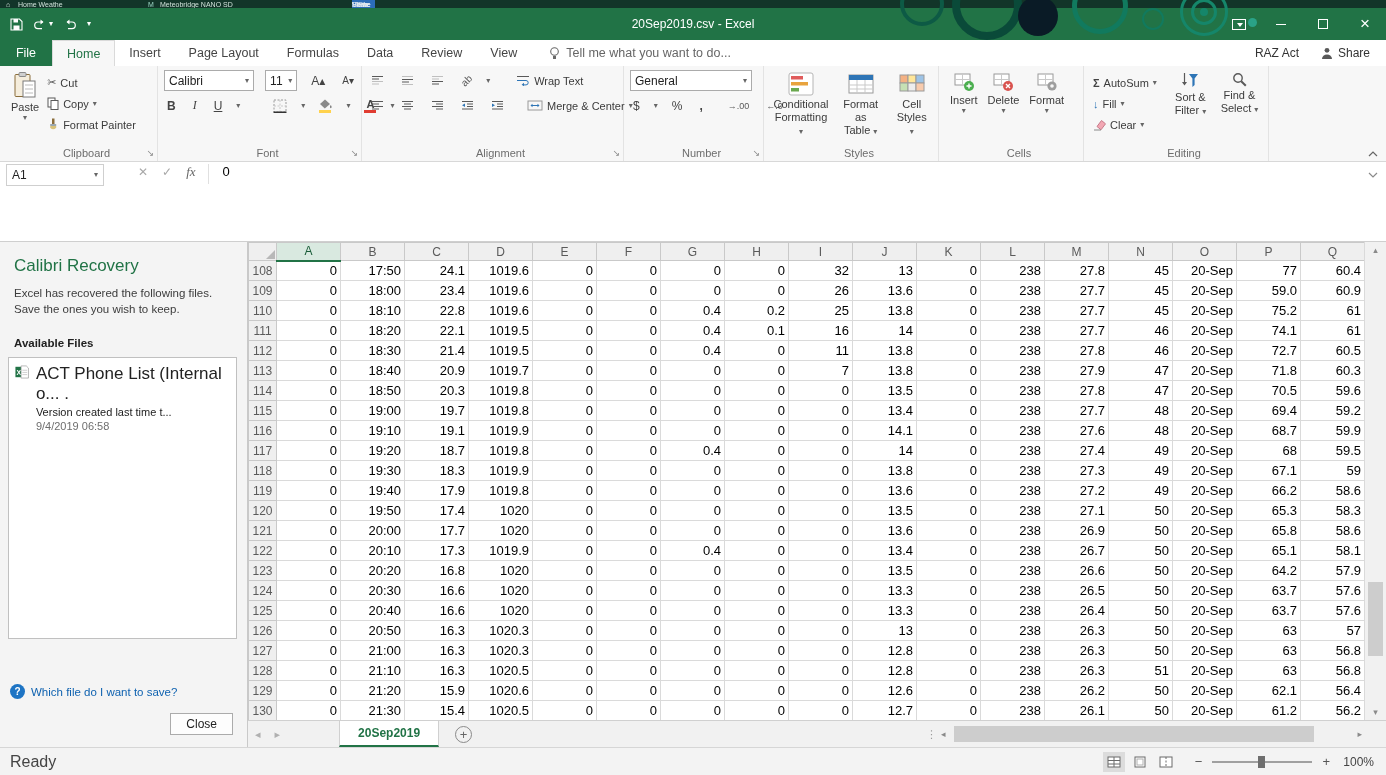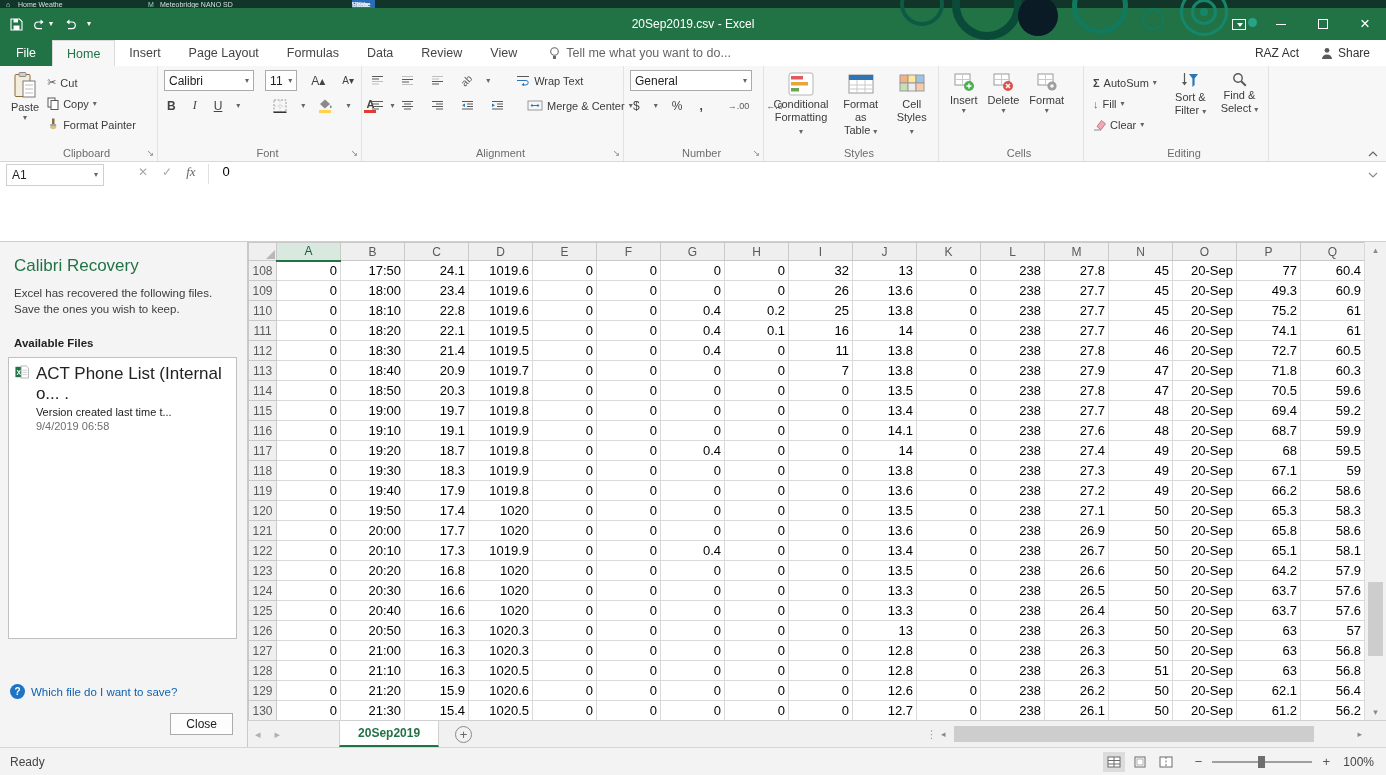--- a/index.html
+++ b/index.html
@@ -109,21 +109,21 @@
   .sheettab { height:100%; background:#fff; color:#217346; font-weight:bold; font-size:12px; display:flex; align-items:center; padding:0 18px; border-left:1px solid #d0d0d0; border-right:1px solid #d0d0d0; border-bottom:2px solid #217346; margin-left:52px; }
   .newsheet { width:17px; height:17px; border-radius:50%; border:1px solid #8a8a8a; color:#666; display:flex; align-items:center; justify-content:center; font-size:13px; margin-left:16px; }
   .tabdots { color:#9a9a9a; margin-left:auto; font-size:11px; }
   .hscroll { display:flex; align-items:center; width:429px; height:100%; margin-right:20px; }
   .hs-ar { color:#8a8a8a; font-size:9px; padding:0 4px; }
   .hs-track { flex:1; height:100%; position:relative; background:#f1f1f1; }
   .hs-thumb { position:absolute; top:5px; bottom:5px; left:4px; width:360px; background:#cdcdcd; }
 
   
   .statusbar { position:absolute; top:747px; left:0; width:1386px; height:28px; background:#f3f3f3; border-top:1px solid #d6d6d6; display:flex; align-items:center; }
-  .ready { margin-left:10px; font-size:12px; color:#444; }
+  .ready { margin-left:10px; font-size:16px; color:#444; }
   .sright { margin-left:auto; display:flex; align-items:center; gap:10px; padding-right:12px; }
   .viewbtns { display:flex; gap:4px; margin-right:8px; }
   .vbtn { width:22px; height:20px; display:flex; align-items:center; justify-content:center; }
   .vbtn.sel { background:#dcdcdc; }
   .zchar { color:#555; font-size:13px; }
   .zoomslider { position:relative; width:100px; height:14px; }
   .ztrack { position:absolute; left:0; right:0; top:6px; height:2px; background:#a0a0a0; }
   .znotch { position:absolute; left:49px; top:3px; width:2px; height:8px; background:#a0a0a0; }
   .zthumb { position:absolute; left:46px; top:1px; width:7px; height:12px; background:#6e6e6e; }
   .zoomlvl { font-size:12px; color:#444; width:34px; text-align:right; }
@@ -684,21 +684,21 @@
           <td>0</td>
           <td>0</td>
           <td>0</td>
           <td>26</td>
           <td>13.6</td>
           <td>0</td>
           <td>238</td>
           <td>27.7</td>
           <td>45</td>
           <td>20-Sep</td>
-          <td>49.3</td>
+          <td>59.0</td>
           <td>60.9</td>
         </tr>
         <tr>
           <td class="rowhead">110</td>
           <td>0</td>
           <td>18:10</td>
           <td>22.8</td>
           <td>1019.6</td>
           <td>0</td>
           <td>0</td>

